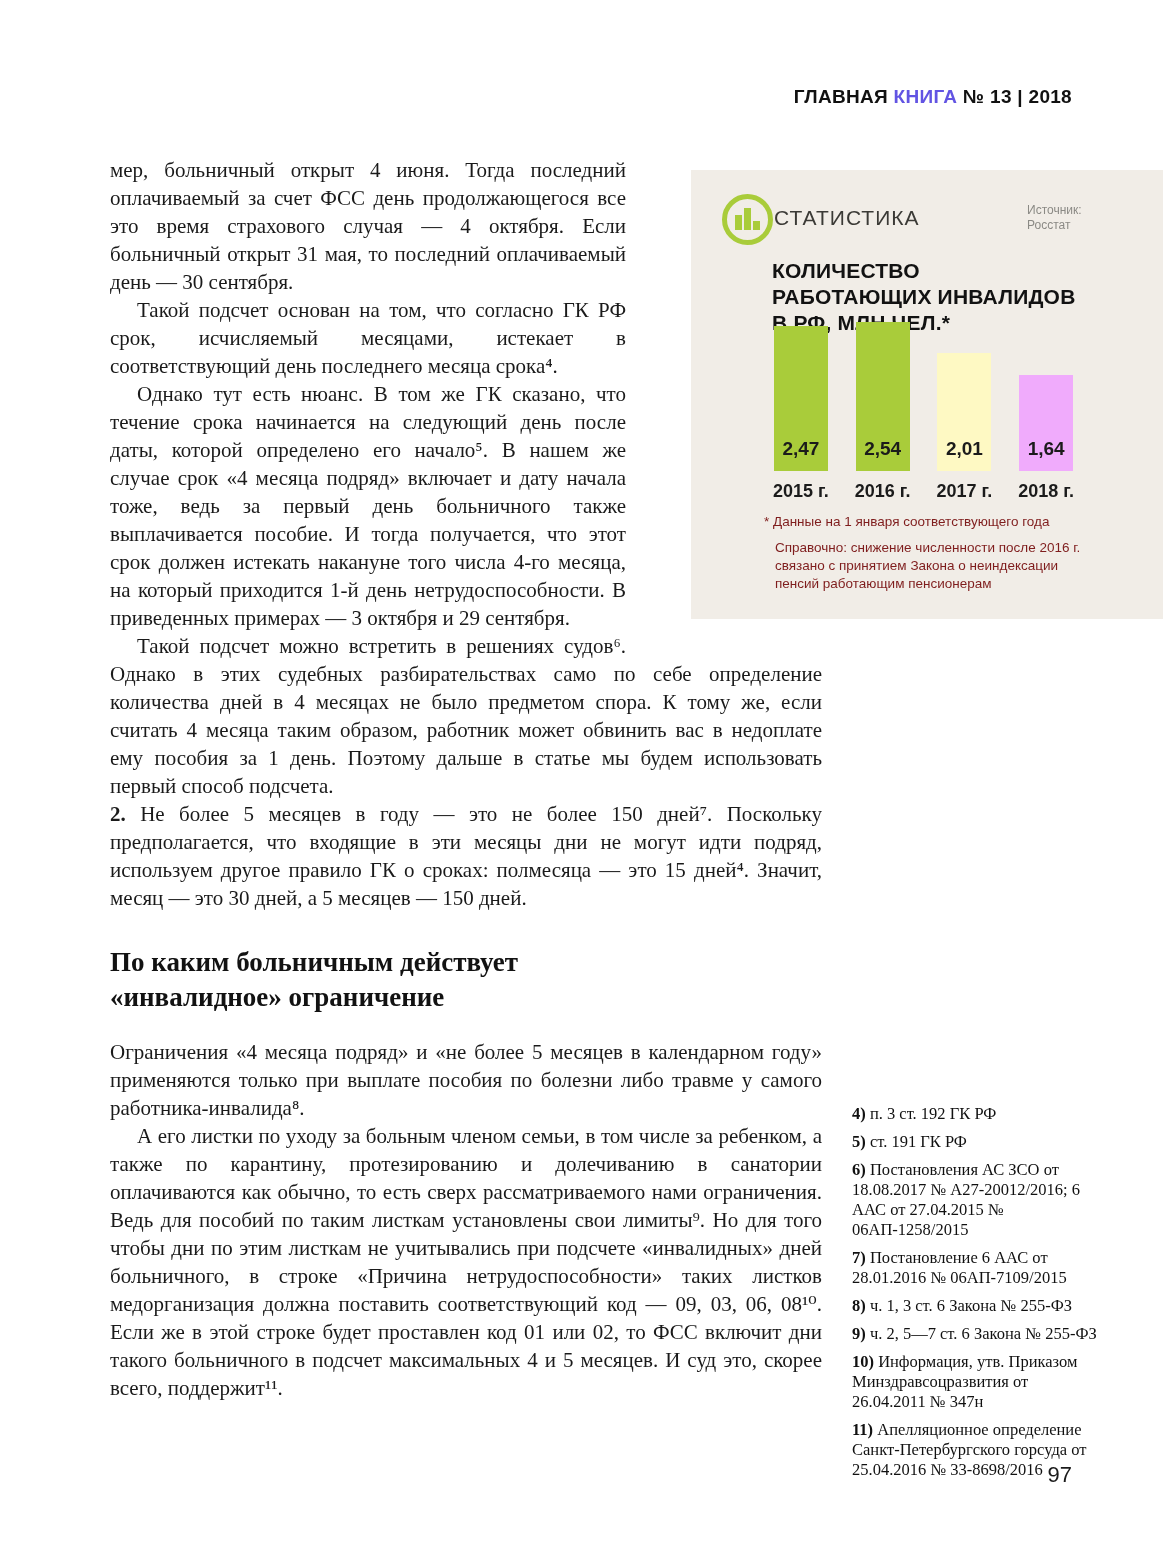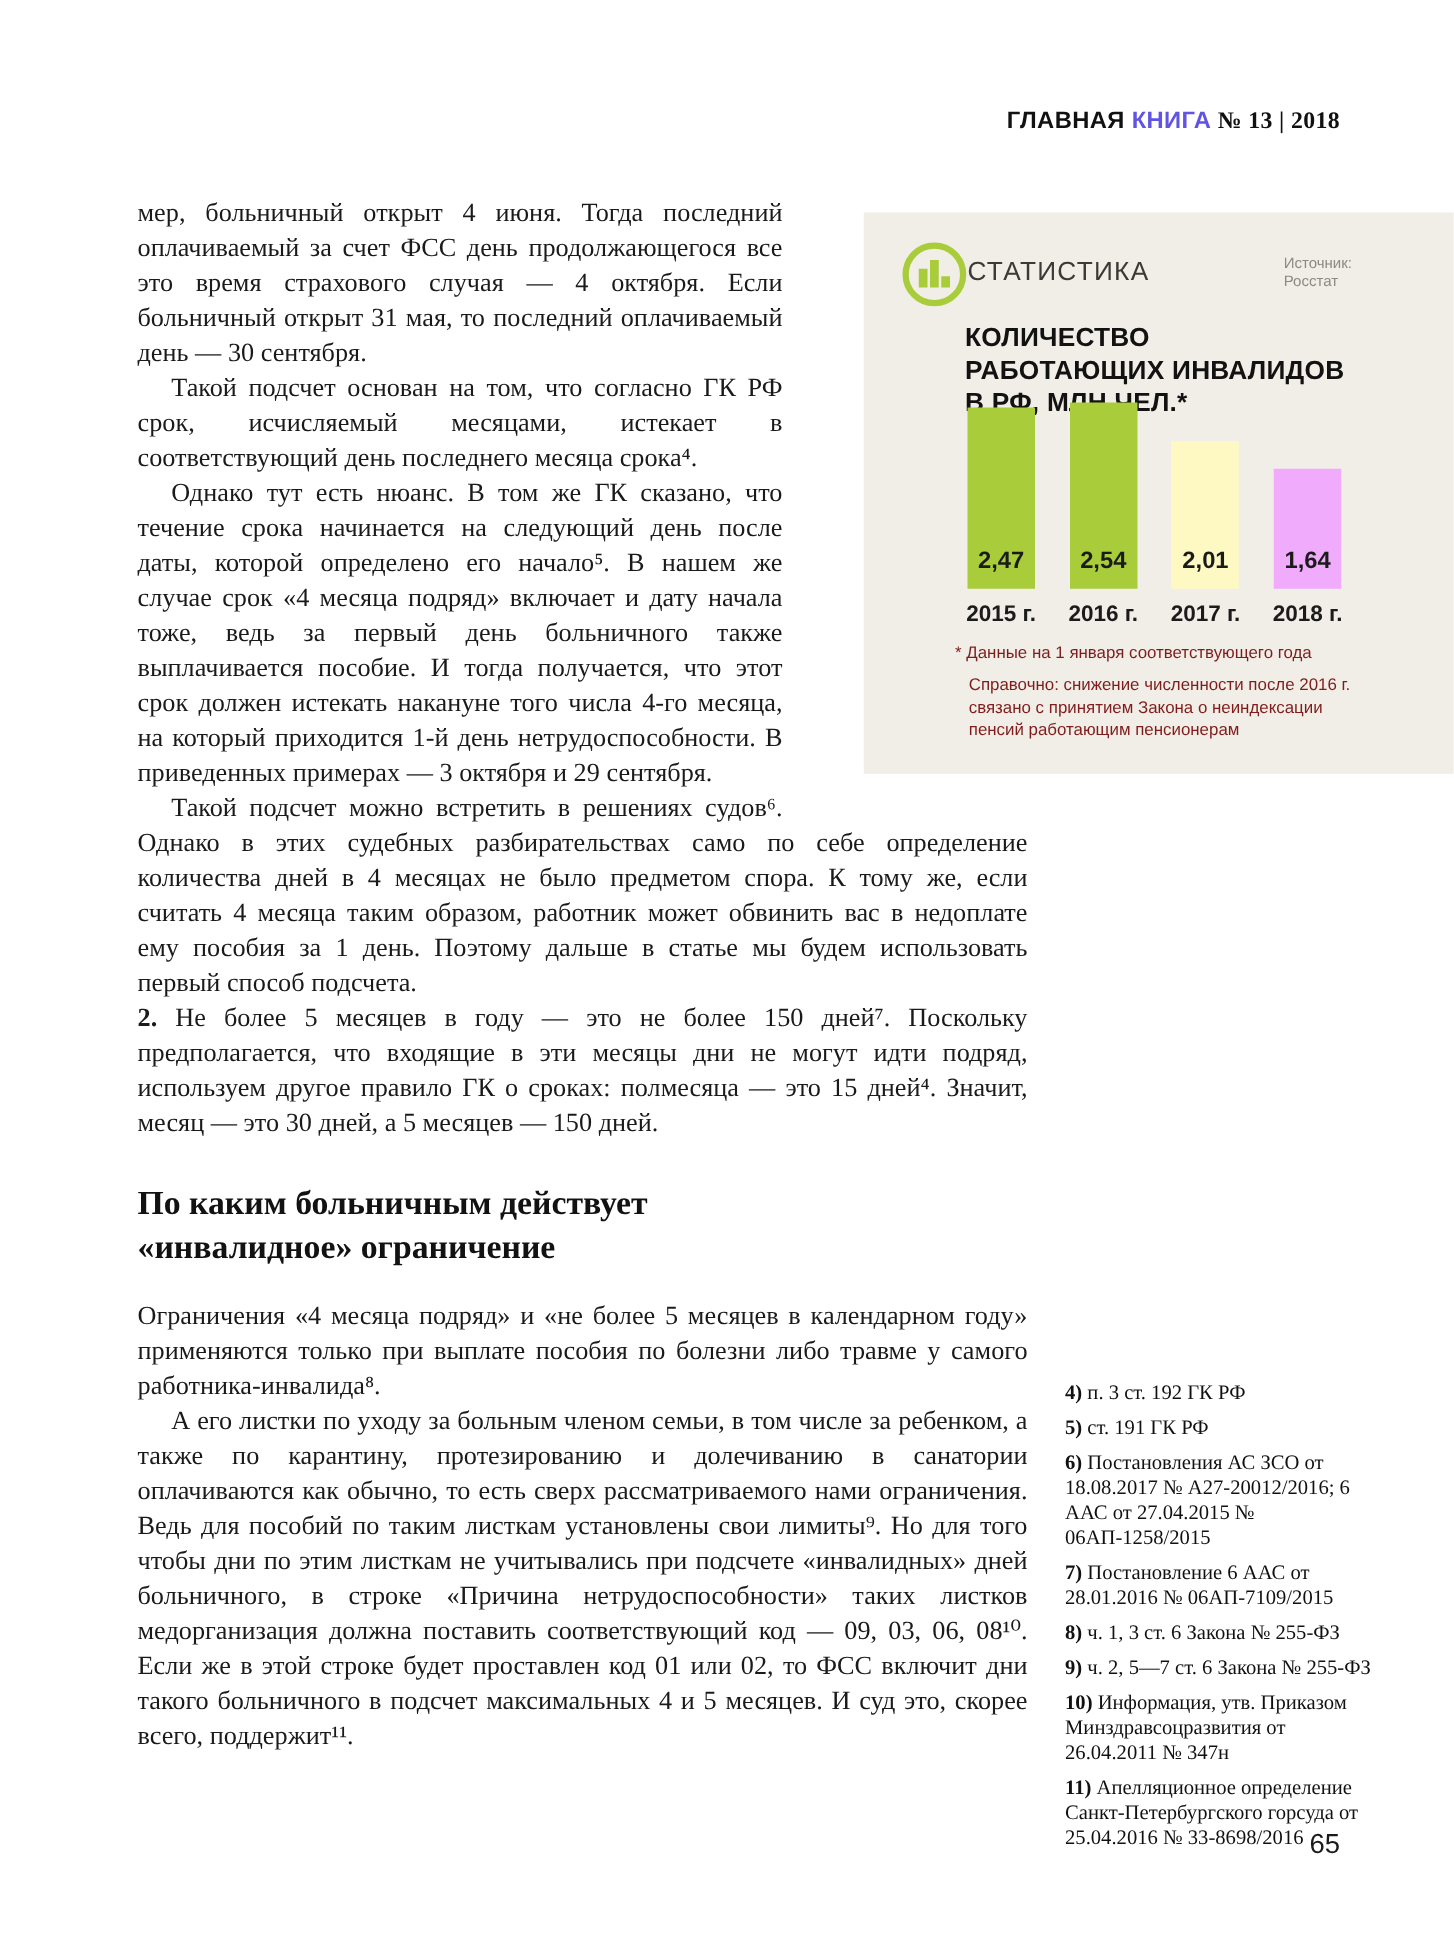--- a/index.html
+++ b/index.html
@@ -10,21 +10,21 @@
     overflow:hidden;
   }
 
   
   .page-header {
     position:absolute; top:86px; right:91px; white-space:nowrap;
     font-size:19px; font-weight:bold; letter-spacing:.3px;
   }
   .brand-sans { font-family:"Liberation Sans","DejaVu Sans",sans-serif; color:#111; }
   .brand-accent { font-family:"Liberation Sans","DejaVu Sans",sans-serif; }
-  .issue-serif { font-family:Liberation Serif, serif; color:#111; }
+  .issue-serif { font-family:Liberation Sans, sans-serif; color:#111; }
 
   
   .article {
     position:absolute; left:110px; top:156px; width:712px;
     font-size:21px; line-height:28px; text-align:justify;
   }
   .box-spacer { float:right; width:196px; height:496px; }
   .article p { margin:0; }
   .article p.indent { text-indent:27px; }
   .lead-bold { font-weight:bold; }
@@ -169,15 +169,15 @@
     <div class="footnote-item"><b>4)</b> <span>п. 3 ст. 192 ГК РФ</span></div>
     <div class="footnote-item"><b>5)</b> <span>ст. 191 ГК РФ</span></div>
     <div class="footnote-item"><b>6)</b> <span>Постановления АС ЗСО от 18.08.2017 № А27-20012/2016; 6 ААС от 27.04.2015 № 06АП-1258/2015</span></div>
     <div class="footnote-item"><b>7)</b> <span>Постановление 6 ААС от 28.01.2016 № 06АП-7109/2015</span></div>
     <div class="footnote-item"><b>8)</b> <span>ч. 1, 3 ст. 6 Закона № 255-ФЗ</span></div>
     <div class="footnote-item"><b>9)</b> <span>ч. 2, 5—7 ст. 6 Закона № 255-ФЗ</span></div>
     <div class="footnote-item"><b>10)</b> <span>Информация, утв. Приказом Минздравсоцразвития от 26.04.2011 № 347н</span></div>
     <div class="footnote-item"><b>11)</b> <span>Апелляционное определение Санкт-Петербургского горсуда от 25.04.2016 № 33-8698/2016</span></div>
   </div>
 
-  <div class="page-number">65</div>
+  <div class="page-number">97</div>
 
 </div>
 
 </body></html>

